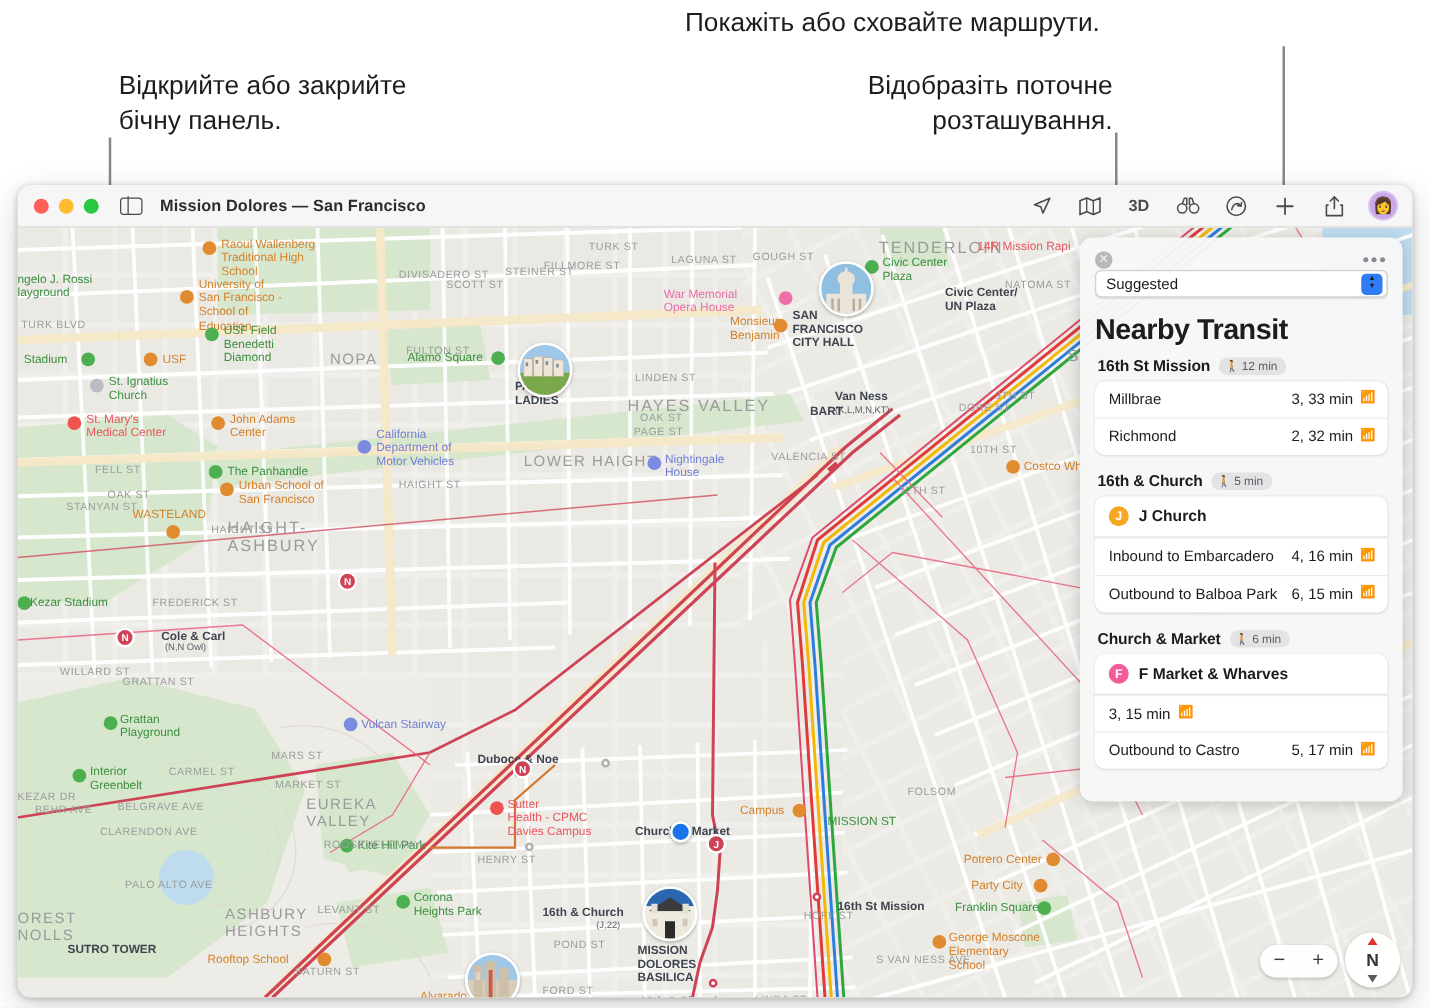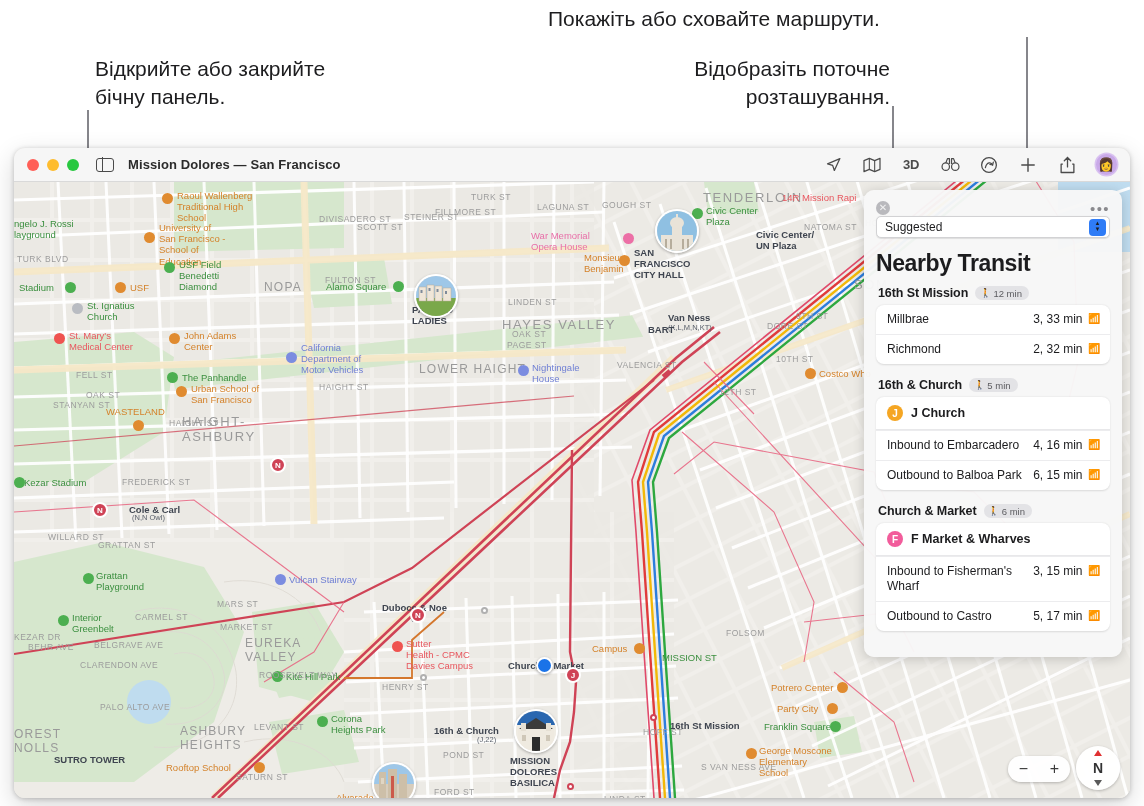--- a/index.html
+++ b/index.html
@@ -811,21 +811,20 @@
               <span class="walkglyph">🚶</span>
               <span>6 min</span>
             </span>
           </div>
           <div class="line-card">
             <div class="line-hdr">
               <span class="bullet-circle" style="background: rgb(242, 92, 155);">F</span>
               <span class="badge-name">F Market &amp; Wharves</span>
             </div>
             <div class="dep-row">
-              <span class="dep-dest">Inbound to Fisherman's Wharf</span>
               <span class="dep-time">3, 15 min</span>
               <span class="live-icon">📶</span>
             </div>
             <div class="dep-row">
               <span class="dep-dest">Outbound to Castro</span>
               <span class="dep-time">5, 17 min</span>
               <span class="live-icon">📶</span>
             </div>
           </div>
         </div>

